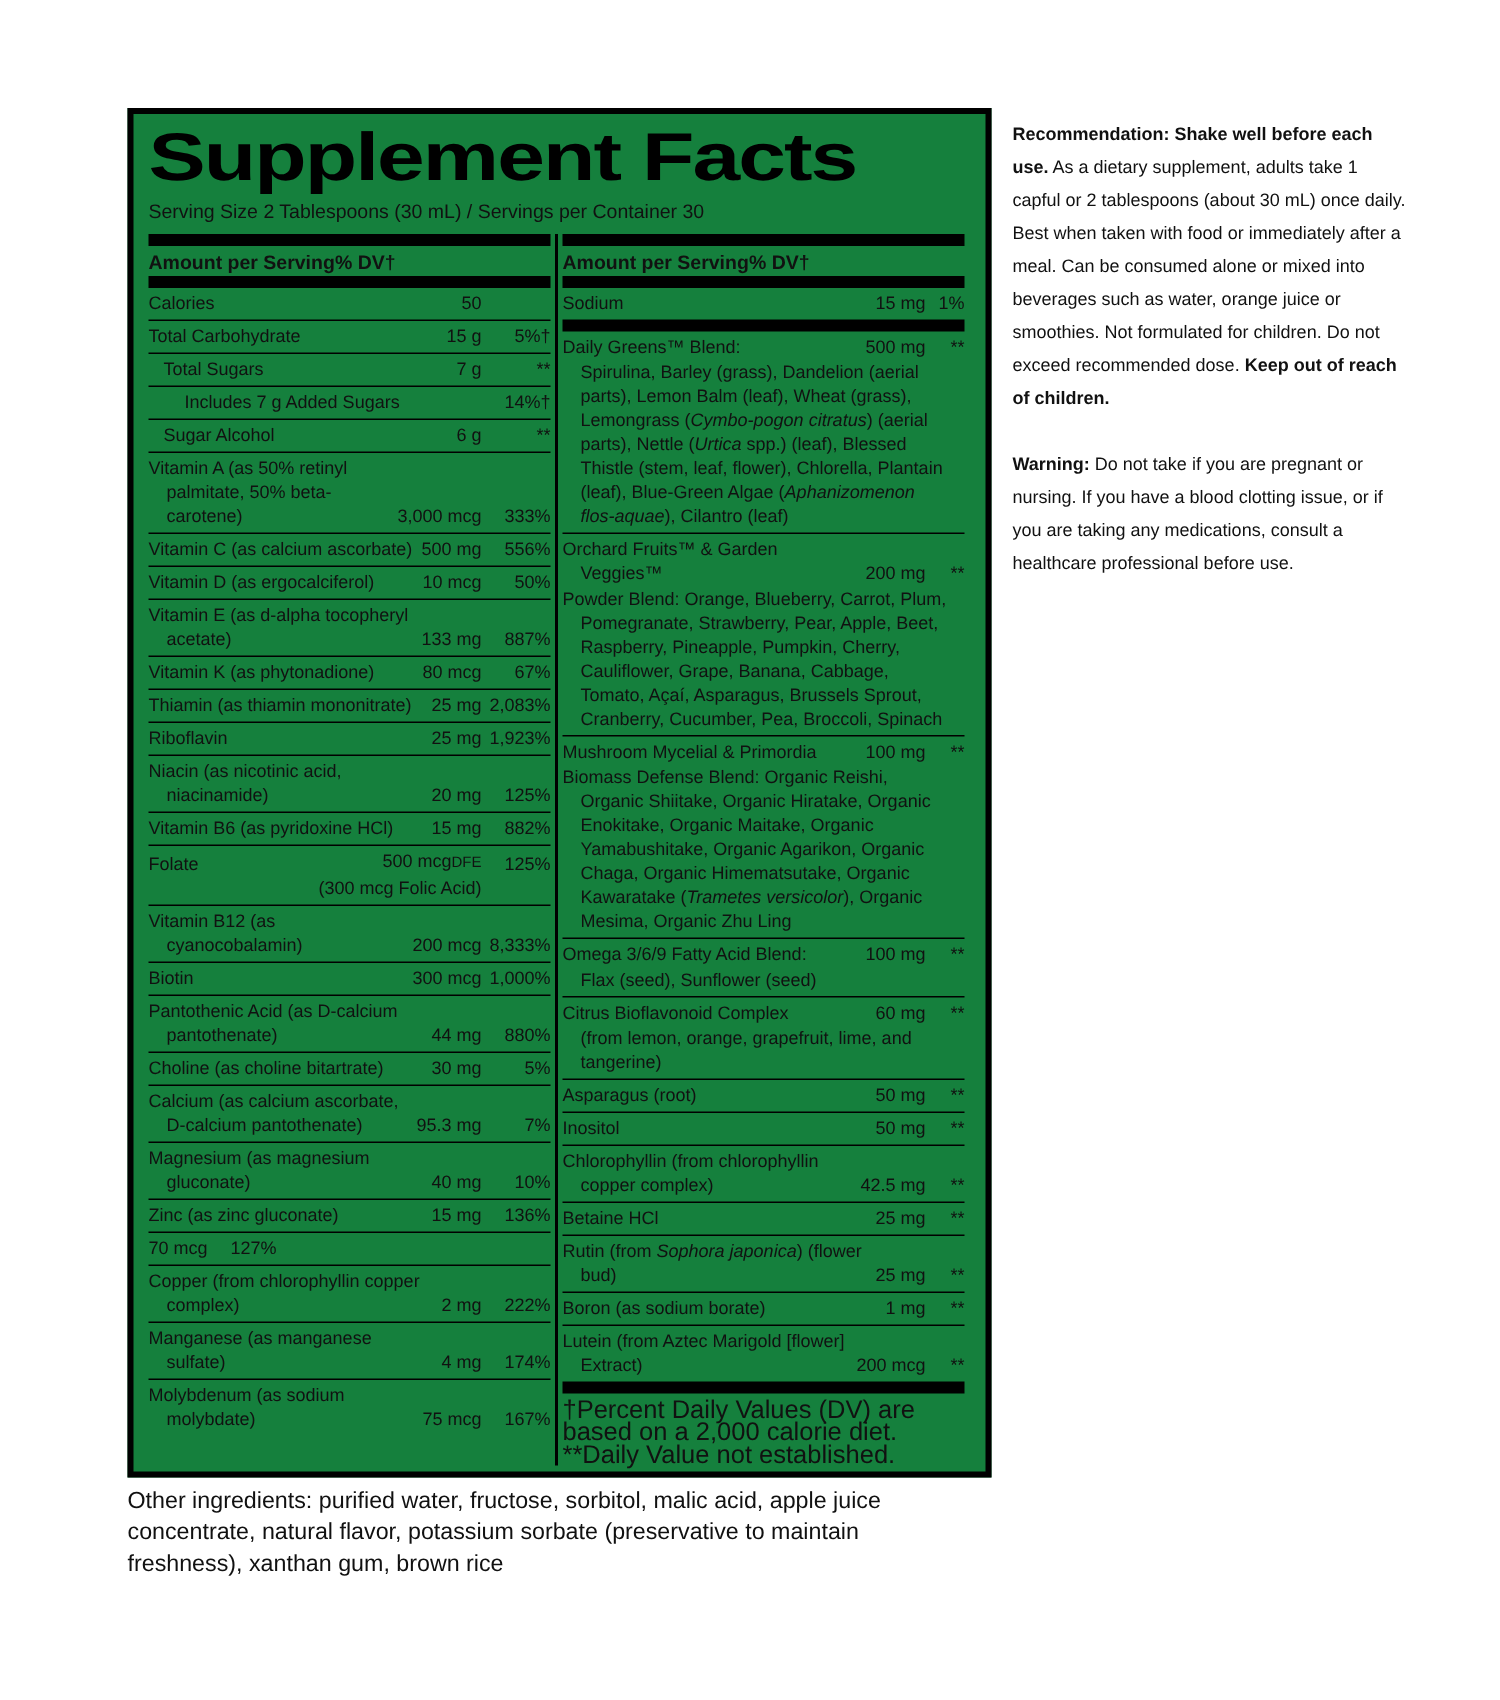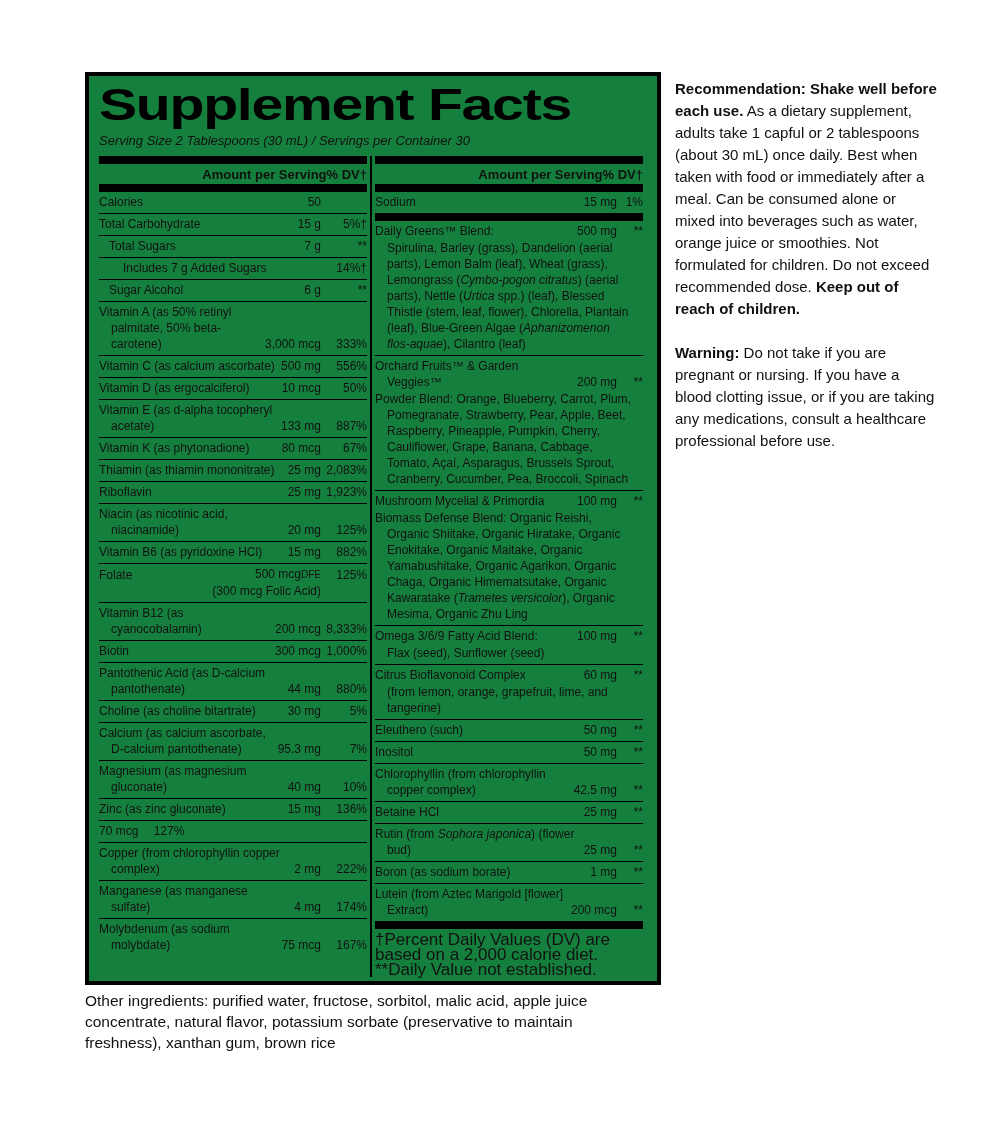--- a/index.html
+++ b/index.html
@@ -9,26 +9,26 @@
     -webkit-font-smoothing:antialiased;
   }
   .label-box {
     position:absolute; left:85px; top:72px; width:576px; height:913px;
     border:4px solid #000; box-sizing:border-box; padding:4px 10px; background:#15803d;
   }
   .sf-title {
     font-weight:bold; font-size:45px; line-height:1.12; letter-spacing:-1px;
     transform:scaleX(1.27); transform-origin:0 50%; white-space:nowrap; color:#000;
   }
-  .serving { font-size:13px; margin:3px 0 8px;font-style:italic; }
+  .serving { font-size:13px; margin:3px 0 8px; }
   .cols { display:flex; align-items:stretch; }
   .col { width:268px; }
   .col-divider { width:2px; background:#000; margin:0 3px; }
   .bar, .bar2 { height:8px; background:#000; }
-  .colhead { display:flex; justify-content:flex-end; font-weight:bold; font-size:13px; padding:3px 0 2px; }
+  .colhead { display:flex; justify-content:flex-start; font-weight:bold; font-size:13px; padding:3px 0 2px; }
   .rows { font-size:12px; line-height:16px; }
   .rows > div { padding:2px 0 3px; }
   .rows > div + div { border-top:1px solid #000; }
   .rows > .bar2 { padding:0; border-top:none; }
   .rows > .bar2 + div { border-top:none; }
   .lline, .rline { display:flex; align-items:flex-end; }
   .lname { flex:1; padding-left:12px; text-indent:-12px; padding-right:4px; }
   .lname.ind1 { margin-left:10px; }
   .lname.ind2 { margin-left:24px; }
   .lamt { white-space:nowrap; text-align:right; }
@@ -41,21 +41,21 @@
   .rdesc { margin:1px 12px 0 0; }
   .desc-ind { padding-left:12px; }
   .desc-hang { padding-left:12px; text-indent:-12px; }
   .footnote { font-size:17px; line-height:15px; padding-top:3px; }
   .other-ing {
     position:absolute; left:85px; top:990px; width:566px;
     font-size:15.5px; line-height:21px;
   }
   .side-panel {
     position:absolute; left:675px; top:78px; width:264px;
-    font-size:15px; line-height:22px;
+    font-size:12px; line-height:22px;
   }
   .side-panel p { margin:0 0 22px; }
   b { font-weight:bold; }
   i { font-style:italic; }
 </style>
 </head>
 <body>
 
 <div class="label-box">
   <div class="sf-title">Supplement Facts</div>
@@ -308,21 +308,21 @@
           <div class="rrow">
             <div class="rline">
               <span class="rtitle">Citrus Bioflavonoid Complex</span>
               <span class="ramt">60 mg</span>
               <span class="rdv">**</span>
             </div>
             <div class="rdesc desc-ind">(from lemon, orange, grapefruit, lime, and tangerine)</div>
           </div>
           <div class="rrow">
             <div class="rline">
-              <span class="rtitle">Eleuthero (such)</span>
+              <span class="rtitle">Asparagus (root)</span>
               <span class="ramt">50 mg</span>
               <span class="rdv">**</span>
             </div>
           </div>
           <div class="rrow">
             <div class="rline">
               <span class="rtitle">Inositol</span>
               <span class="ramt">50 mg</span>
               <span class="rdv">**</span>
             </div>

